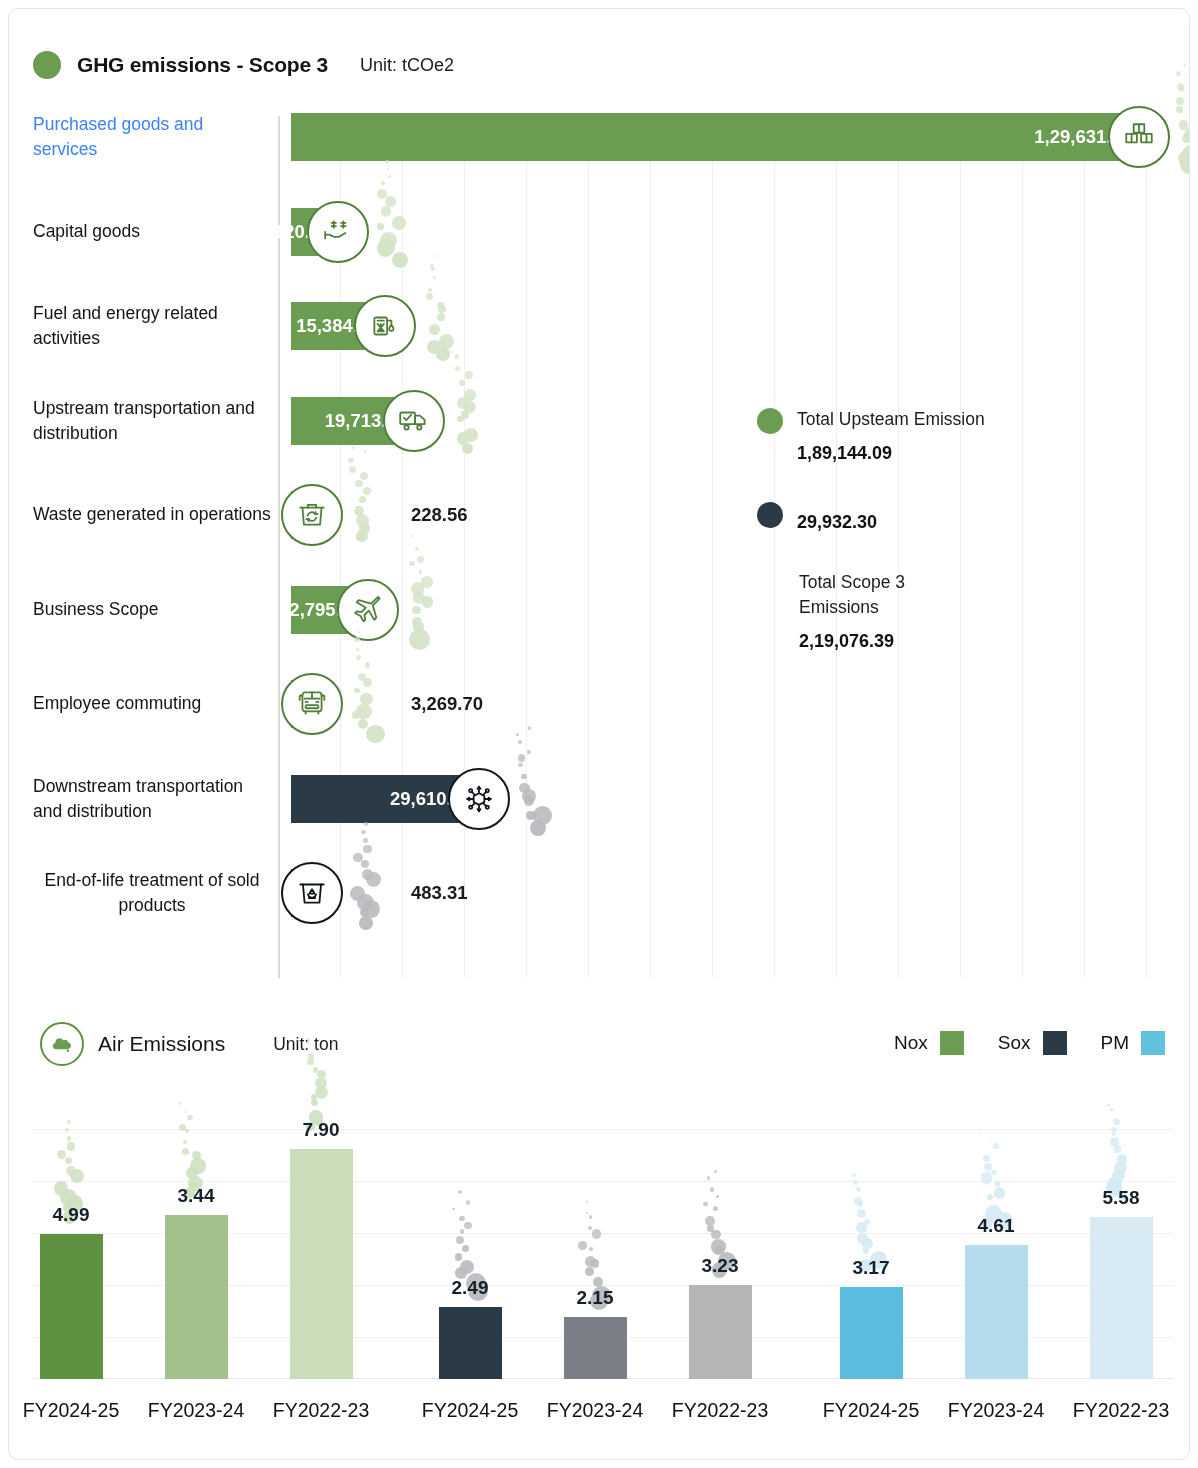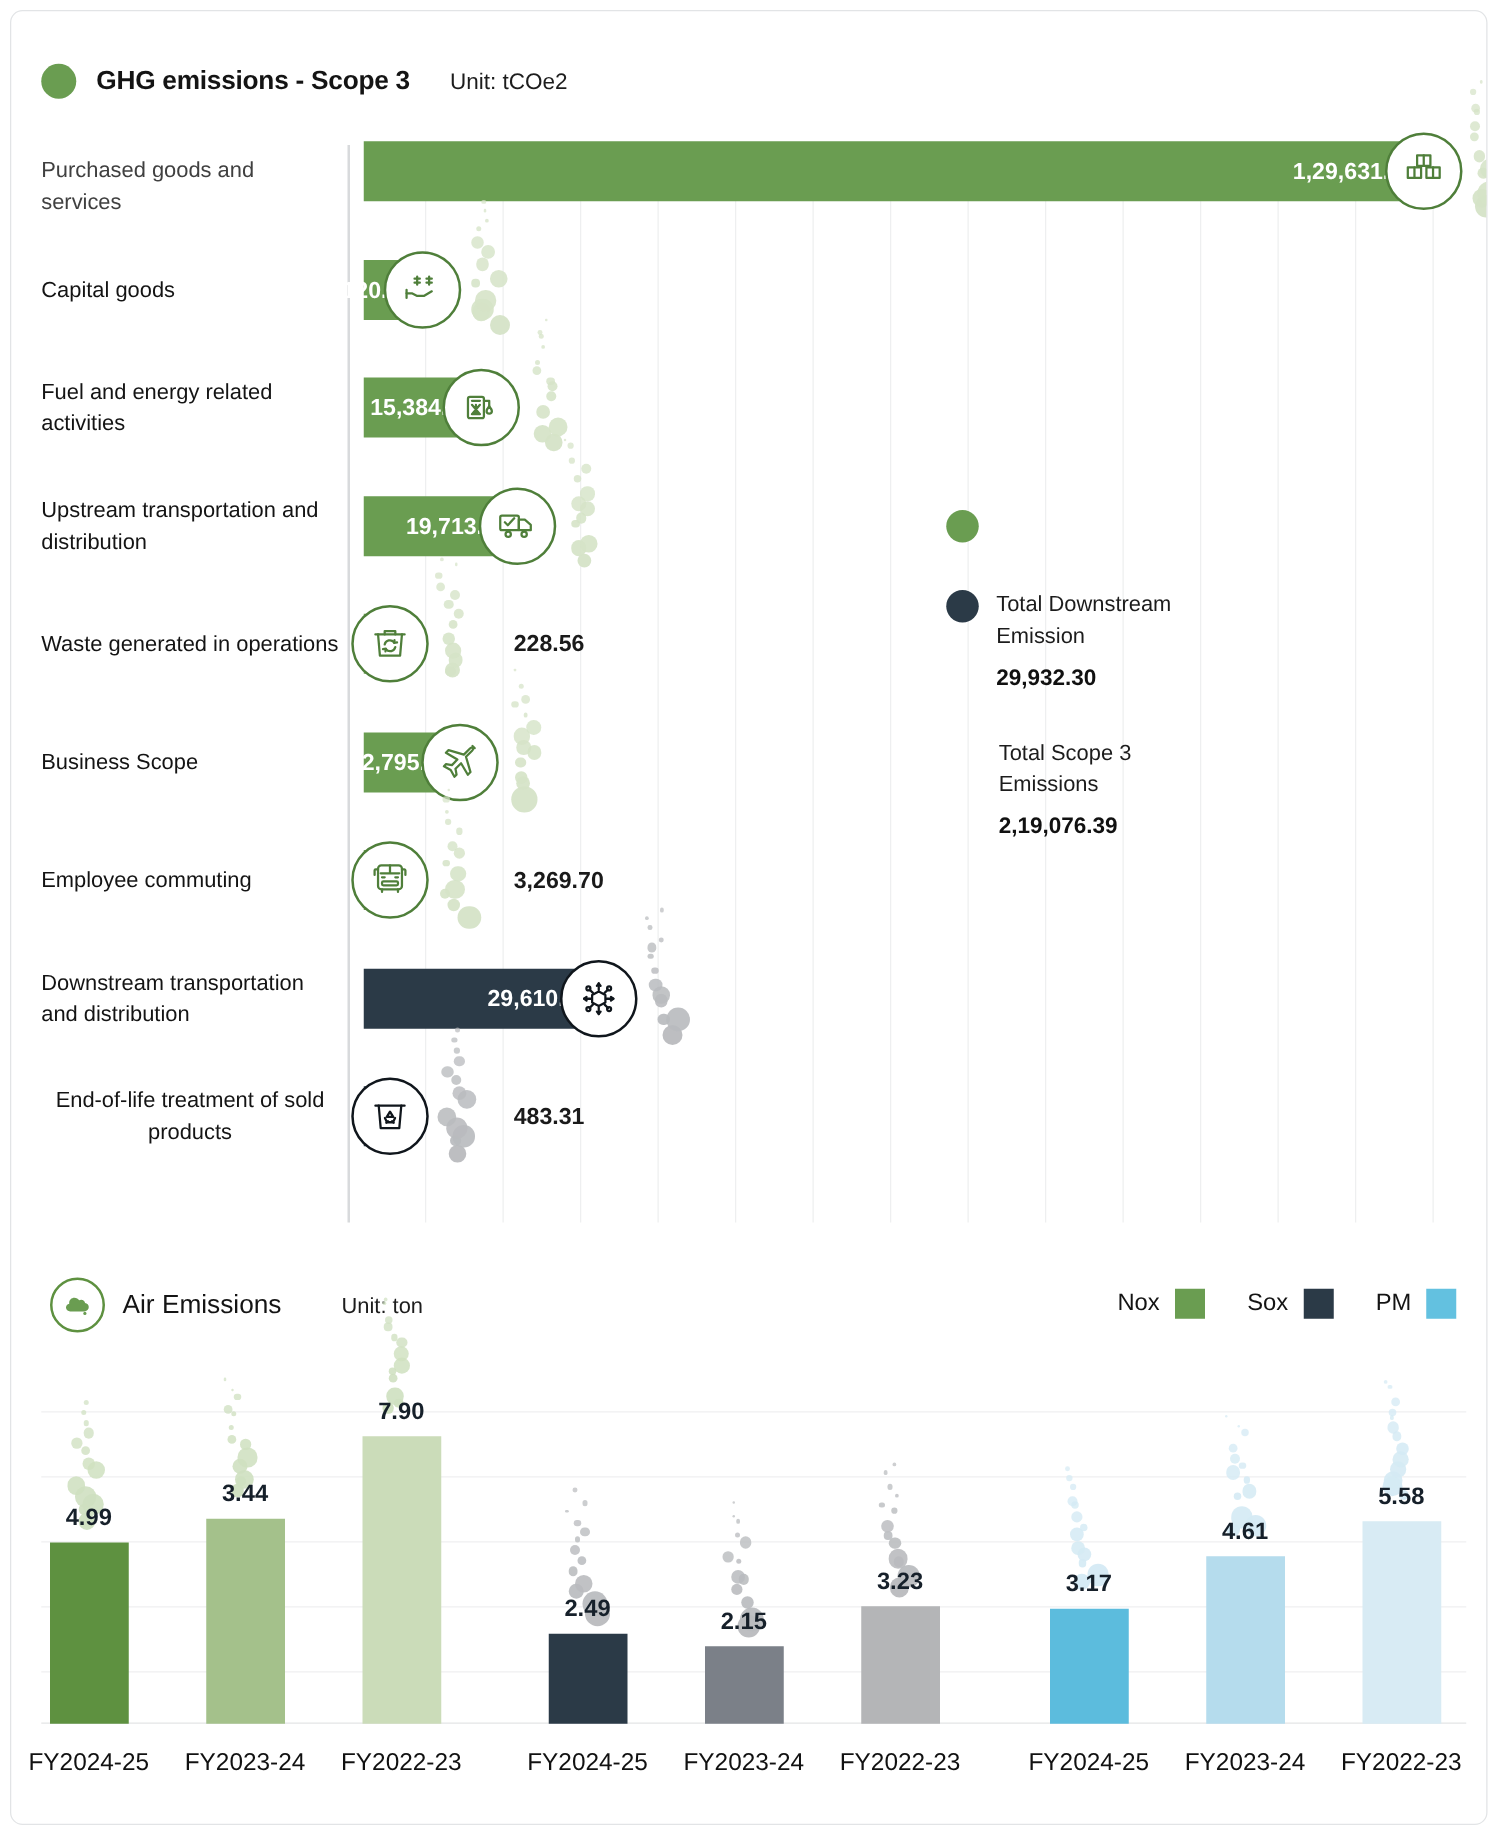--- a/index.html
+++ b/index.html
@@ -120,21 +120,21 @@
 
 <div id="card">
 
   <div id="s3-header">
     <span class="legend-dot" style="background:#6a9d51"></span>
     <span id="s3-title">GHG emissions - Scope 3</span>
     <span id="s3-unit">Unit: tCOe2</span>
   </div>
 
   <div id="s3-labels">
-      <div style="position: absolute; left: 24px; width: 238px; font-size: 17.5px; line-height: 1.43; color: #404040; top: 140px; transform: translateY(-50%);">Purchased goods and services</div>
+      <div style="position: absolute; left: 24px; width: 238px; font-size: 17.5px; line-height: 1.43; color: #3b82f6; top: 128px; transform: translateY(-50%);">Purchased goods and services</div>
       <div style="position: absolute; left: 24px; width: 238px; font-size: 17.5px; line-height: 1.43; color: rgb(20, 20, 20); top: 222.5px; transform: translateY(-50%);">Capital goods</div>
       <div style="position: absolute; left: 24px; width: 238px; font-size: 17.5px; line-height: 1.43; color: rgb(20, 20, 20); top: 317px; transform: translateY(-50%);">Fuel and energy related activities</div>
       <div style="position: absolute; left: 24px; width: 238px; font-size: 17.5px; line-height: 1.43; color: rgb(20, 20, 20); top: 411.5px; transform: translateY(-50%);">Upstream transportation and distribution</div>
       <div style="position: absolute; left: 24px; width: 238px; font-size: 17.5px; line-height: 1.43; color: rgb(20, 20, 20); top: 506px; transform: translateY(-50%);">Waste generated in operations</div>
       <div style="position: absolute; left: 24px; width: 238px; font-size: 17.5px; line-height: 1.43; color: rgb(20, 20, 20); top: 600.5px; transform: translateY(-50%);">Business Scope</div>
       <div style="position: absolute; left: 24px; width: 238px; font-size: 17.5px; line-height: 1.43; color: rgb(20, 20, 20); top: 695px; transform: translateY(-50%);">Employee commuting</div>
       <div style="position: absolute; left: 24px; width: 238px; font-size: 17.5px; line-height: 1.43; color: rgb(20, 20, 20); top: 789.5px; transform: translateY(-50%);">Downstream transportation and distribution</div>
       <div style="position: absolute; left: 24px; width: 238px; font-size: 17.5px; line-height: 1.43; color: rgb(20, 20, 20); top: 884px; transform: translateY(-50%); text-align: center;">End-of-life treatment of sold products</div>
     </div>
 
@@ -392,26 +392,29 @@
             <path d="M13.2 20.9l1.3-1.2M18.8 20.9l-1.3-1.2" fill="none" stroke="#10161c" stroke-width="1.7" stroke-linecap="round" stroke-linejoin="round"></path>
           </svg>
         </div>
         <div class="s3-val-out" style="left: 133px; top: 777px;">483.31</div>
       </div>
   </div>
 
   <div id="totals">
       <div class="tot-block">
         <span class="legend-dot" style="background: rgb(106, 157, 81); width: 26px; height: 26px; margin-top: 1px;"></span>
+        <div class="tot-text">
+          <div class="tot-label">Total Upsteam Emission</div>
+          <div class="tot-value">1,89,144.09</div>
+        </div>
       </div>
       <div class="tot-spacer"></div>
       <div class="tot-block">
         <span class="legend-dot" style="background: rgb(43, 58, 71); width: 26px; height: 26px; margin-top: 1px;"></span>
         <div class="tot-text">
-          <div class="tot-label">Total Downstream Emission</div>
           <div class="tot-value">29,932.30</div>
         </div>
       </div>
       <div class="tot-spacer"></div>
       <div class="tot-block tot-indent">
         <div class="tot-text">
           <div class="tot-label">Total Scope 3 Emissions</div>
           <div class="tot-value">2,19,076.39</div>
         </div>
       </div>

